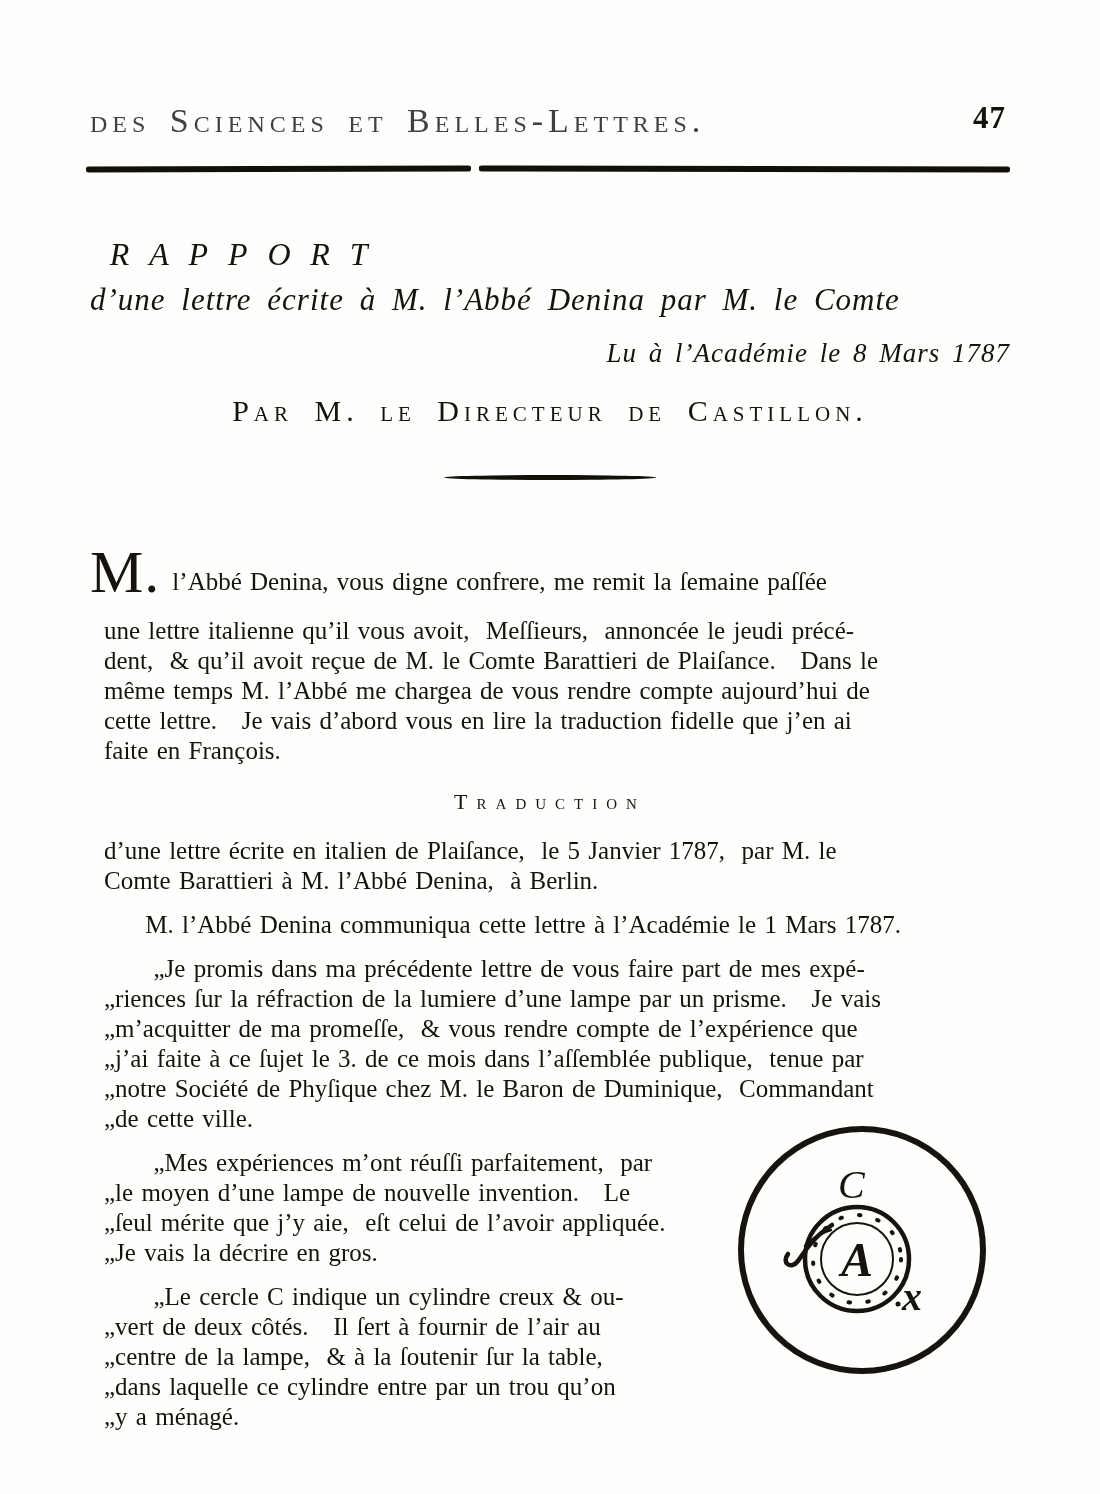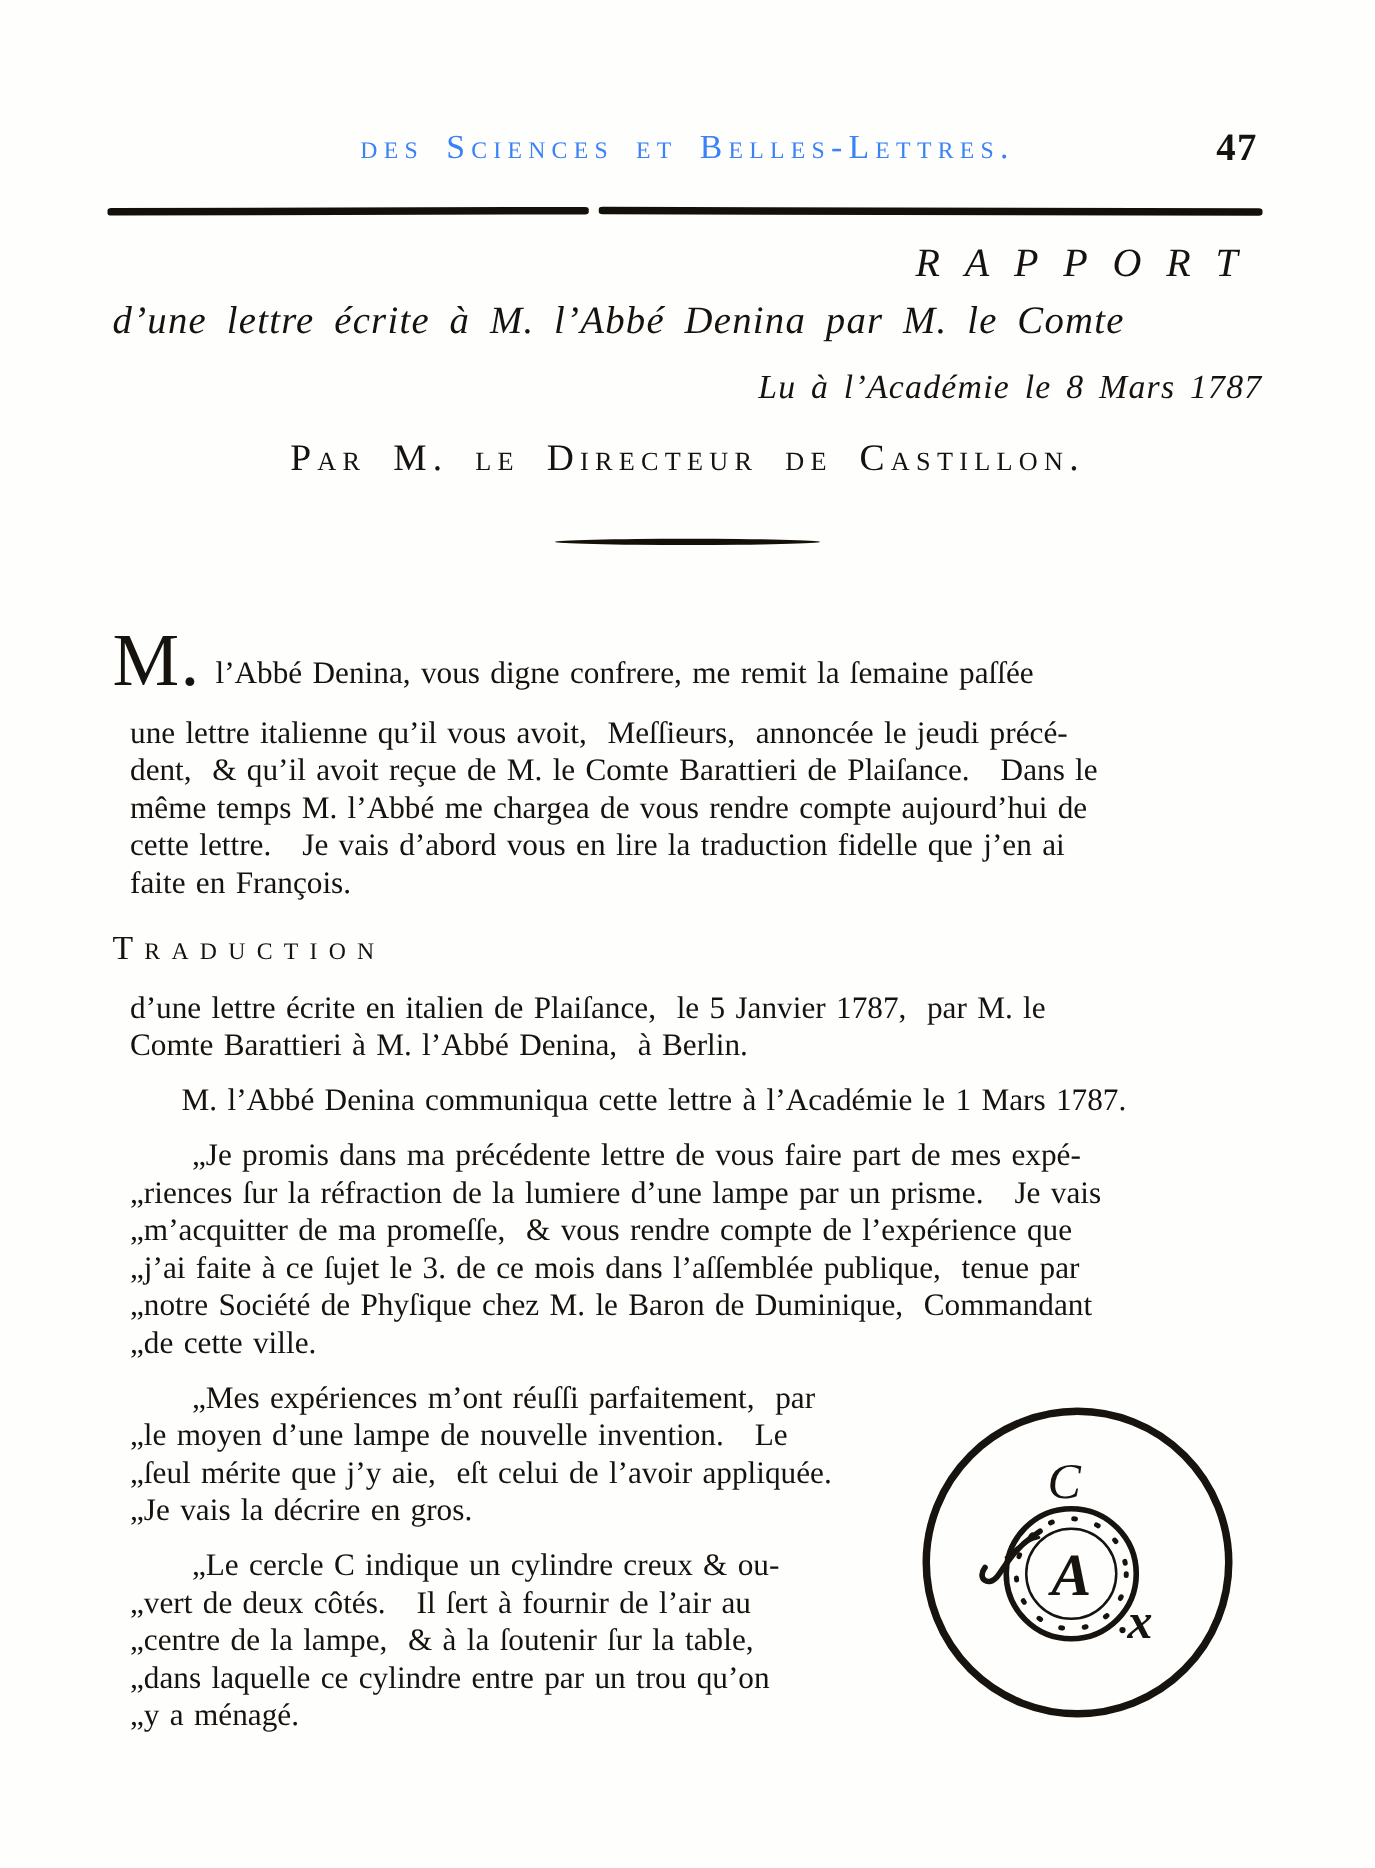--- a/index.html
+++ b/index.html
@@ -21,26 +21,26 @@
     padding: 0 90px;
   }
 
   
   .running-head {
     position: relative;
     padding-top: 102px;
     height: 38px;
   }
   .running-title {
-    text-align: center;
+    text-align: left;
     font-variant: small-caps;
-    font-size: 27px;
+    font-size: 34px;
     letter-spacing: 5px;
     word-spacing: 6px;
-    color: #3b82f6;
+    color: #404040;
   }
   .page-number {
     position: absolute;
     right: 4px;
     top: 100px;
     font-size: 31px;
     font-weight: 700;
     letter-spacing: 1px;
   }
 
@@ -54,22 +54,22 @@
   .head-rule .seg {
     height: 6px;
     background: #121008;
     border-radius: 3px / 2px;
   }
   .head-rule .seg.left  { width: 388px; transform: rotate(-0.15deg); }
   .head-rule .seg.right { width: 534px; transform: rotate(0.12deg); }
 
   
   .title-kicker {
-    margin-top: 20px;
-    text-align: right;
+    margin-top: 64px;
+    text-align: left;
     font-style: italic;
     font-size: 32px;
     letter-spacing: 0.62em;
     text-indent: 0.62em; 
   }
   .title-line1 {
     margin-top: 9px;
     font-style: italic;
     font-size: 31px;
     word-spacing: 7px;
@@ -126,23 +126,23 @@
     font-weight: 500;
     transform: translateY(2px);
   }
   .pre-lines {
     white-space: pre-wrap;
     margin: 14px;
   }
   .traduction-heading {
     height: 42px;
     line-height: 44px;
-    text-align: left;
+    text-align: center;
     font-variant: small-caps;
-    font-size: 27px;
+    font-size: 22px;
     letter-spacing: 9px;
     word-spacing: 4px;
   }
 
   
   .figure-wrap {
     position: absolute;
     left: 730px;
     top: 1118px;
     width: 262px;

